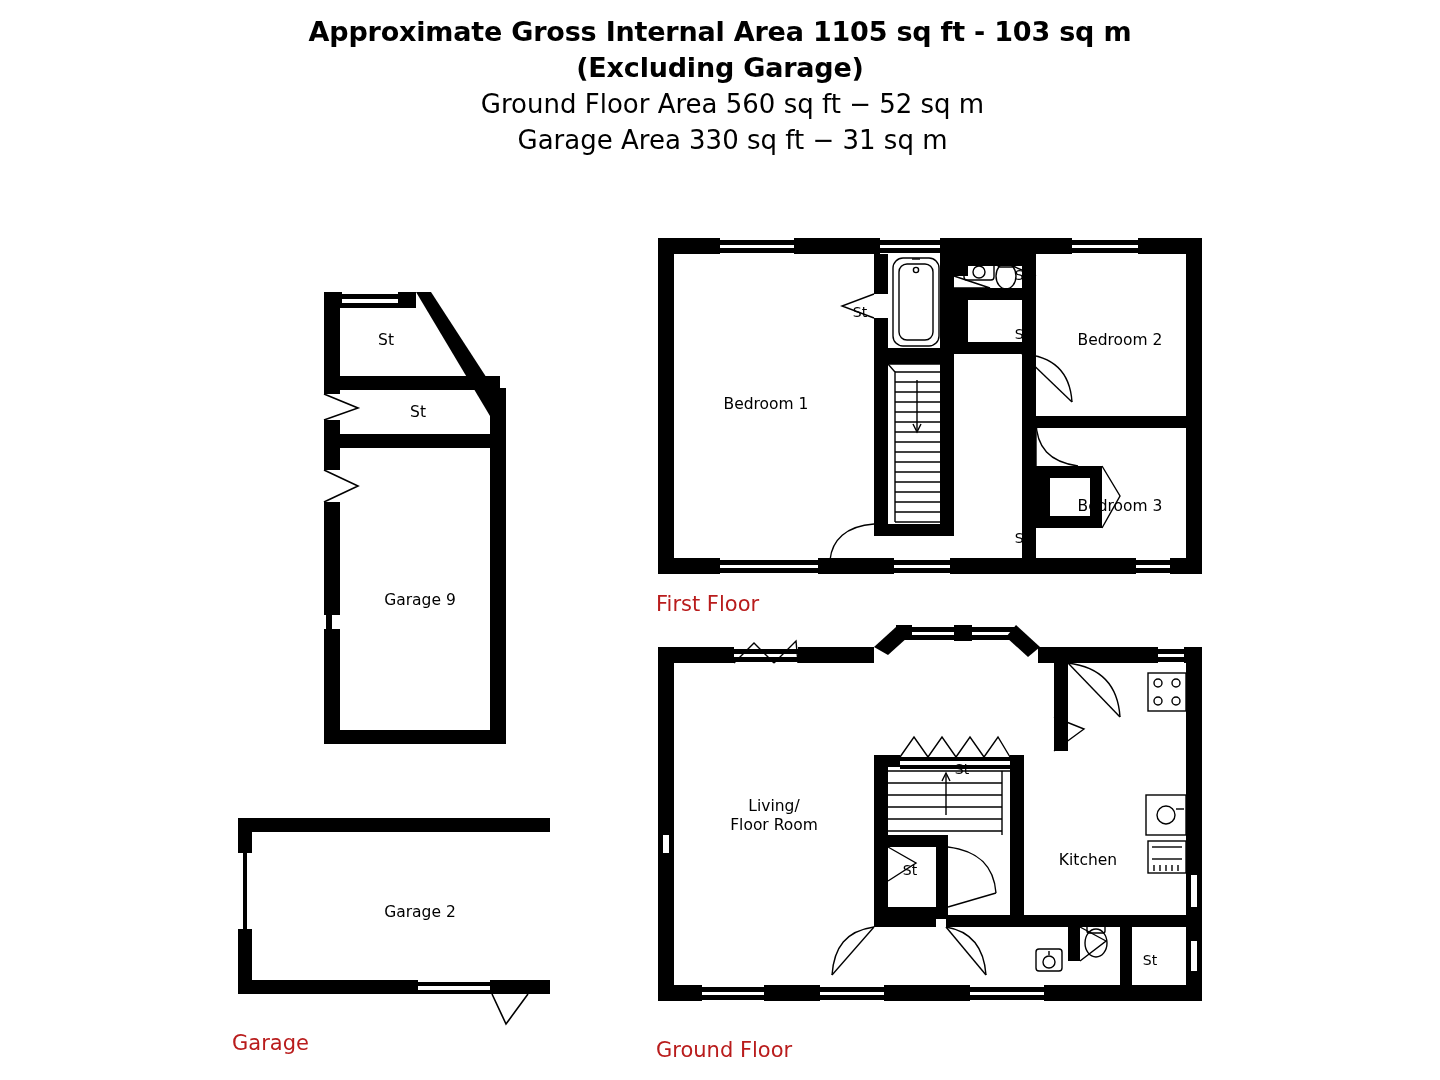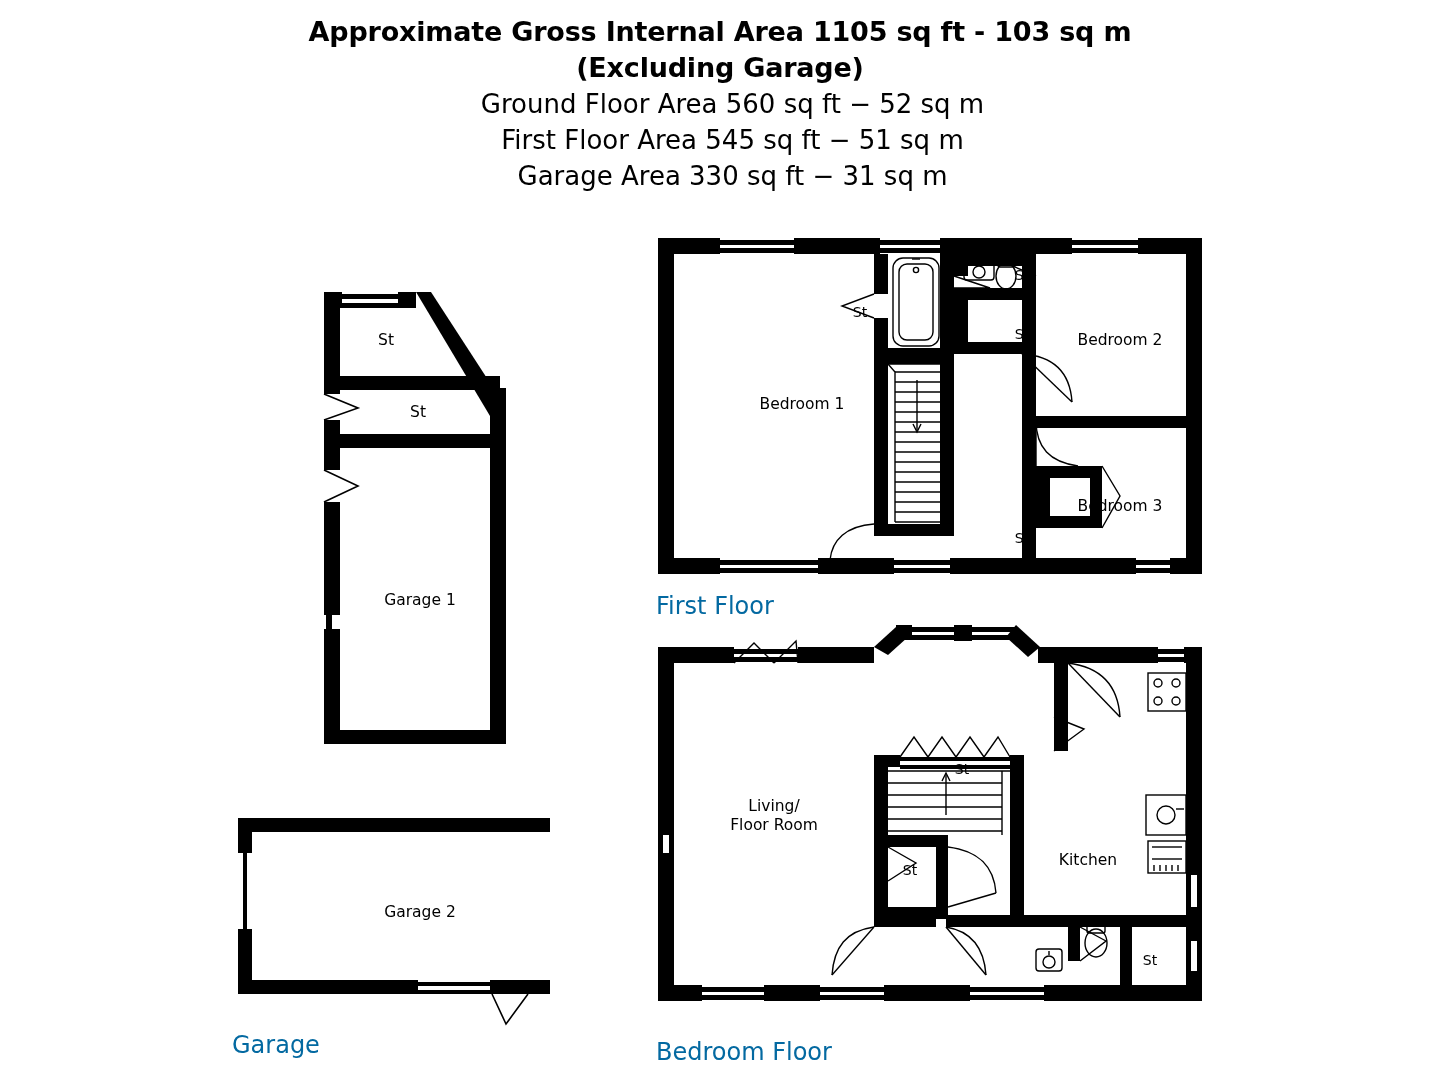--- a/index.html
+++ b/index.html
@@ -46,23 +46,23 @@
   .plan {
     position: absolute;
   }
   .plan svg {
     display: block;
   }
 
   
   .caption {
     position: absolute;
-    font-size: 24px;
+    font-size: 21px;
     font-weight: normal;
-    color: #0369a1;
+    color: #b91c1c;
     white-space: nowrap;
     text-align: right;
   }
 
   
   .rlabel {
     position: absolute;
     font-size: 15.5px;
     color: #000000;
     white-space: nowrap;
@@ -76,21 +76,20 @@
 </style>
 </head>
 <body>
 
 <div id="page">
 
   <div class="header">
     <div class="h-bold">Approximate Gross Internal Area 1105 sq ft - 103 sq m</div>
     <div class="h-bold">(Excluding Garage)</div>
     <div class="h-reg">Ground Floor Area 560 sq ft − 52 sq m</div>
-    <div class="h-reg">First Floor Area 545 sq ft − 51 sq m</div>
     <div class="h-reg">Garage Area 330 sq ft − 31 sq m</div>
   </div>
 
   <div class="plan" style="left:300px; top:280px;">
     <svg width="260" height="480" viewBox="0 0 260 480" xmlns="http://www.w3.org/2000/svg">
       <g fill="#000000" stroke="none">
 
         <rect x="24" y="12" width="18" height="16"></rect>
         <rect x="42" y="14" width="56" height="5"></rect>
         <rect x="42" y="23" width="56" height="5"></rect>
@@ -120,21 +119,21 @@
       </g>
       <g fill="none" stroke="#000000" stroke-width="1.6">
 
         <path d="M24 114 L 58 128 L 24 140"></path>
         <path d="M24 190 L 58 206 L 24 222"></path>
       </g>
     </svg>
   </div>
   <div class="rlabel" style="left:386px; top:340px;">St</div>
   <div class="rlabel" style="left:418px; top:412px;">St</div>
-  <div class="rlabel" style="left:420px; top:600px;">Garage 1</div>
+  <div class="rlabel" style="left:420px; top:600px;">Garage 9</div>
 
   <div class="plan" style="left:230px; top:810px;">
     <svg width="320" height="230" viewBox="0 0 320 230" xmlns="http://www.w3.org/2000/svg">
       <g fill="#000000" stroke="none">
 
         <rect x="8" y="8" width="364" height="14"></rect>
 
         <rect x="8" y="8" width="14" height="32"></rect>
         <rect x="8" y="122" width="14" height="62"></rect>
 
@@ -265,21 +264,21 @@
         <path d="M386 46 L 358 34 L 386 34"></path>
         <path d="M372 124 C 404 126 420 142 422 172"></path>
         <path d="M372 124 L 422 172"></path>
         <path d="M386 190 C 386 218 400 232 428 236"></path>
         <path d="M386 236 L 386 190"></path>
         <path d="M452 236 L 470 266 L 452 298"></path>
         <path d="M224 294 C 196 296 182 310 180 330"></path>
       </g>
     </svg>
   </div>
-  <div class="rlabel" style="left:766px; top:404px;margin-left:36px;">Bedroom 1</div>
+  <div class="rlabel" style="left:766px; top:404px;">Bedroom 1</div>
   <div class="rlabel" style="left:1120px; top:340px;">Bedroom 2</div>
   <div class="rlabel" style="left:1120px; top:506px;">Bedroom 3</div>
   <div class="rlabel small" style="left:860px; top:312px;">St</div>
   <div class="rlabel small" style="left:1022px; top:275px;">St</div>
   <div class="rlabel small" style="left:1022px; top:334px;">St</div>
   <div class="rlabel small" style="left:1022px; top:538px;">St</div>
 
   <div class="caption" style="left:656px; top:592px;">First Floor</div>
 
   <div class="plan" style="left:650px; top:625px;">
@@ -419,15 +418,15 @@
   </div>
   <div class="rlabel" style="left:774px; top:816px;">
     <span>Living/</span><br>
     <span>Floor Room</span>
   </div>
   <div class="rlabel" style="left:1088px; top:828px;margin-top:32px;">Kitchen</div>
   <div class="rlabel small" style="left:962px; top:769px;">St</div>
   <div class="rlabel small" style="left:910px; top:870px;">St</div>
   <div class="rlabel small" style="left:1150px; top:960px;">St</div>
 
-  <div class="caption" style="left:656px; top:1038px;">Bedroom Floor</div>
+  <div class="caption" style="left:656px; top:1038px;">Ground Floor</div>
 
 </div>
 
 </body></html>

